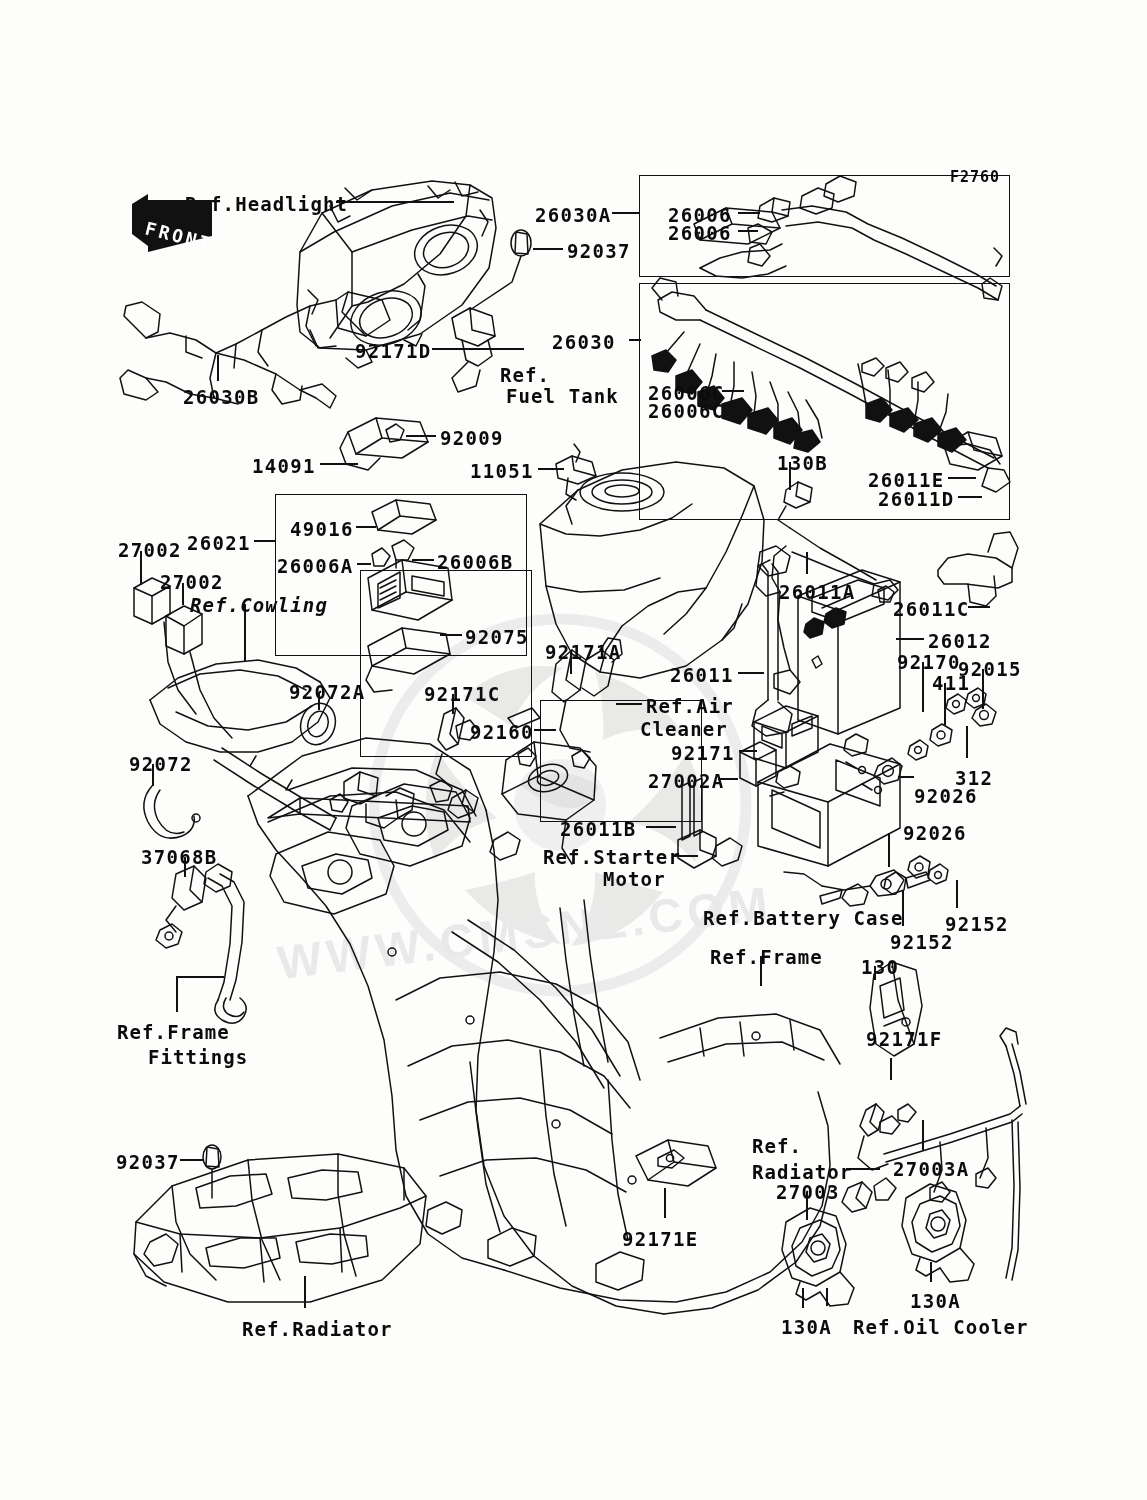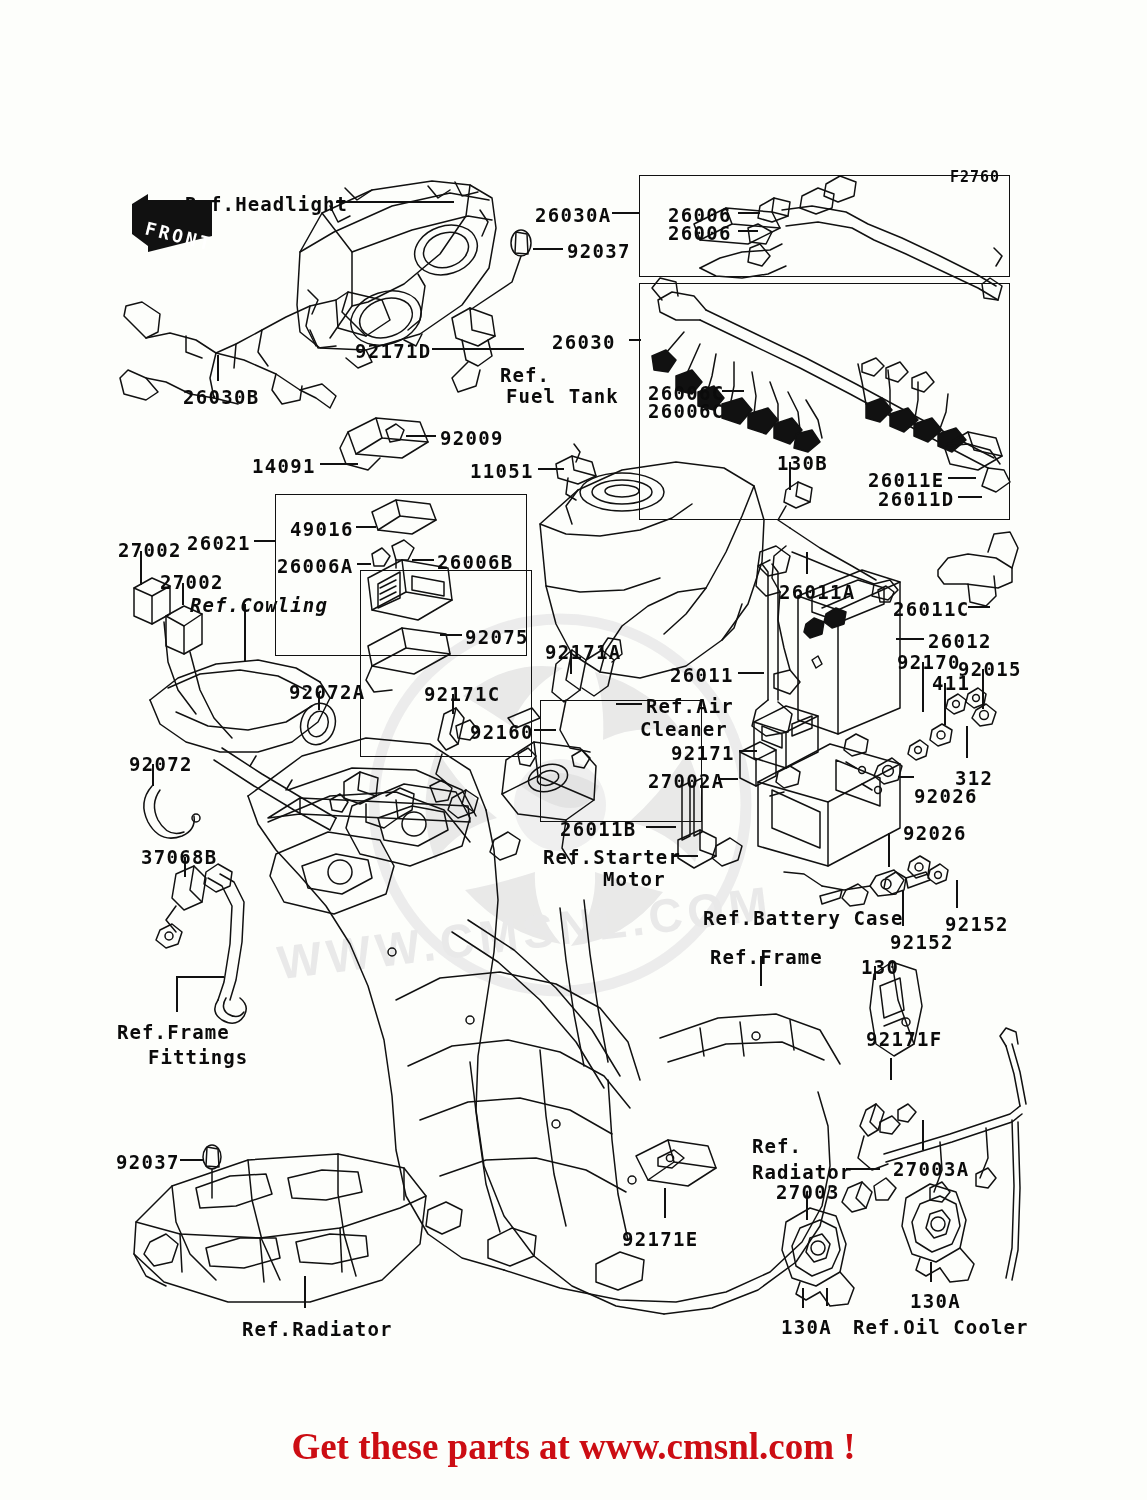--- a/index.html
+++ b/index.html
@@ -790,15 +790,14 @@
       <div class="lbl" style="left: 893px; top: 1157px;">27003A</div>
       <div class="lbl" style="left: 116px; top: 1150px;">92037</div>
       <div class="lbl" style="left: 776px; top: 1180px;">27003</div>
       <div class="lbl" style="left: 622px; top: 1227px;">92171E</div>
       <div class="lbl" style="left: 910px; top: 1289px;">130A</div>
       <div class="lbl" style="left: 781px; top: 1315px;">130A</div>
       <div class="lbl ref" style="left: 853px; top: 1315px;">Ref.Oil Cooler</div>
       <div class="lbl ref" style="left: 242px; top: 1317px;">Ref.Radiator</div>
     </div>
 
-  <div class="footer">Get these parts at www.cmsnl.com !</div>
 
 </div>
 
 </body></html>

